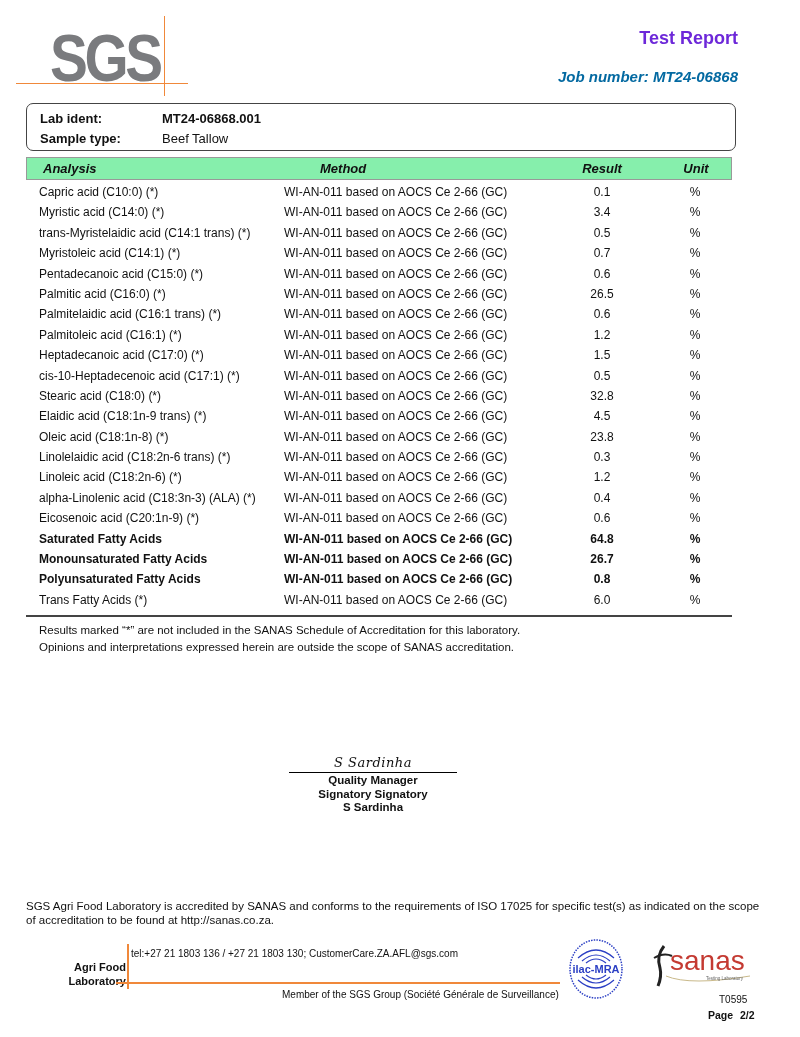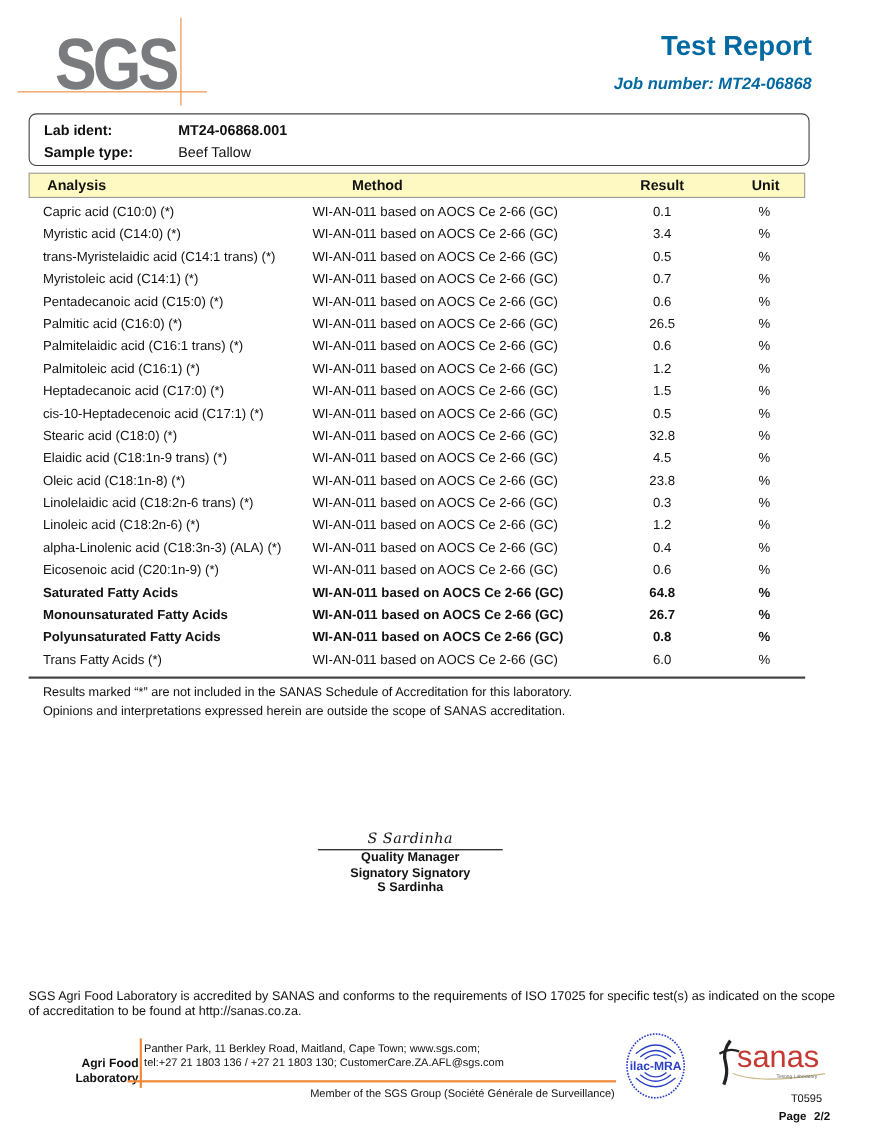--- a/index.html
+++ b/index.html
@@ -12,35 +12,35 @@
   
   .logo { left: 16px; top: 16px; width: 172px; height: 82px; }
   .logo-text {
     position: absolute; left: 34px; top: 6px; font-size: 66px; font-weight: bold;
     color: #7a7b7e; letter-spacing: -4px; transform: scaleX(0.86); transform-origin: left top;
     line-height: 72px;
   }
   .logo-hline { position: absolute; left: 0; top: 67px; width: 172px; height: 1px; background: #f0883a; }
   .logo-vline { position: absolute; left: 148px; top: 0; width: 1px; height: 80px; background: #f0883a; }
 
-  .title { right: 62px; top: 28px; font-size: 25px; font-weight: bold; color: #0369a1; }
+  .title { right: 62px; top: 28px; font-size: 18px; font-weight: bold; color: #6d28d9; }
   .job { right: 62px; top: 68px; font-size: 15px; font-weight: bold; font-style: italic; color: #0369a1; }
 
   
   .infobox {
     left: 26px; top: 103px; width: 710px; height: 48px;
     border: 1.5px solid #444; border-radius: 7px; box-sizing: border-box;
   }
   .info-label { font-size: 13px; font-weight: bold; }
   .info-value { font-size: 13px; }
 
   
   .thead {
-    left: 26px; top: 157px; width: 706px; height: 23px; background: #fef9c3;
-    border: 1px solid #999; box-sizing: border-box;
+    left: 26px; top: 157px; width: 706px; height: 23px; background: #86efac;
+    border: 1px solid #999; box-sizing: border-box; font-style: italic;
   }
   .th { position: absolute; top: 3px; font-size: 13px; font-weight: bold; }
   .rows { left: 26px; top: 182px; width: 706px; }
   .row { position: relative; height: 20.4px; font-size: 12px; }
   .row span { position: absolute; top: 3px; white-space: nowrap; }
   .row.bold { font-weight: bold; }
   .c-analysis { left: 13px; }
   .c-method { left: 258px; }
   .c-result { left: 546px; width: 60px; text-align: center; }
   .c-unit { left: 640px; width: 58px; text-align: center; }
@@ -232,21 +232,20 @@
 </div>
 
 <div class="abs accred">SGS Agri Food Laboratory is accredited by SANAS and conforms to the requirements of ISO 17025 for specific test(s) as indicated on the scope of accreditation to be found at http://sanas.co.za.</div>
 <div class="abs lab-name">
   <div>Agri Food</div>
   <div>Laboratory</div>
 </div>
 <div class="abs footer-vline"></div>
 <div class="abs footer-hline"></div>
 <div class="abs lab-addr">
-  <div>Panther Park, 11 Berkley Road, Maitland, Cape Town; www.sgs.com;</div>
   <div>tel:+27 21 1803 136 / +27 21 1803 130; CustomerCare.ZA.AFL@sgs.com</div>
 </div>
 <div class="abs member">Member of the SGS Group (Société Générale de Surveillance)</div>
 
 <svg class="abs ilac" viewBox="0 0 56 62">
   <ellipse cx="28" cy="31" rx="26" ry="29" fill="none" stroke="#2b3fc4" stroke-width="1.5" stroke-dasharray="1.5 1.2"></ellipse>
   <path d="M10 20 Q28 4 46 20" fill="none" stroke="#2b3fc4" stroke-width="1.2"></path>
   <path d="M14 23 Q28 11 42 23" fill="none" stroke="#2b3fc4" stroke-width="1.2"></path>
   <path d="M18 25 Q28 17 38 25" fill="none" stroke="#2b3fc4" stroke-width="1.2"></path>
   <path d="M10 42 Q28 58 46 42" fill="none" stroke="#2b3fc4" stroke-width="1.2"></path>

